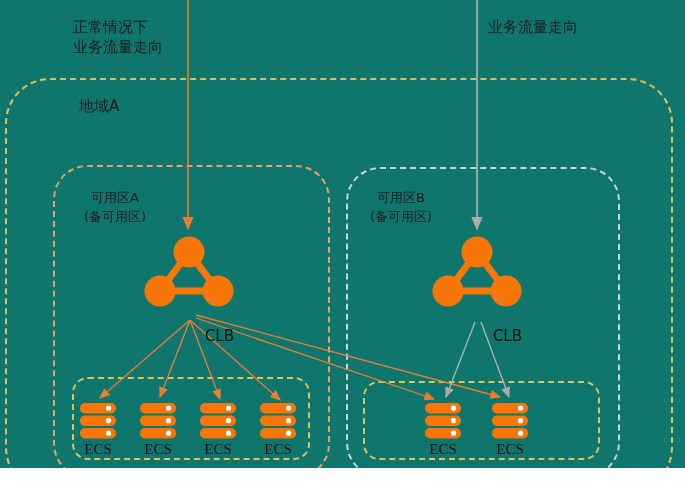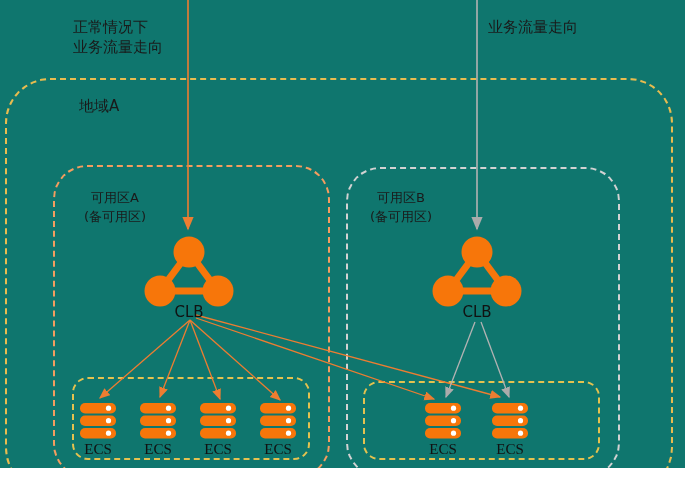--- a/index.html
+++ b/index.html
@@ -47,22 +47,22 @@
   }
   .note-normal { left: 73px; top: 17px; }
   .note-failover { left: 488px; top: 17px; }
   .region-label { left: 72px; top: 97px; font-size: 15px; z-index: 6; margin-left: 7px; }
   .zone-title {
     width: 120px; text-align: center; font-size: 13px; line-height: 19px; z-index: 6;
   }
   .zone-title-a { left: 55px; top: 188px; }
   .zone-title-b { left: 341px; top: 188px; }
   .clb-label {
-    width: 90px; text-align: center; font-size: 15px; font-weight: 500;
-    color: #111; z-index: 6;
+    width: 90px; text-align: right; font-size: 15px; font-weight: 500;
+    color: #111; z-index: 6; margin-top: 24px;
   }
   .clb-label-a { left: 144px; top: 303px; }
   .clb-label-b { left: 432px; top: 303px; }
 
   
   .clb-icon { width: 90px; height: 71px; z-index: 5; }
   .clb-icon-a { left: 144px; top: 236px; }
   .clb-icon-b { left: 432px; top: 236px; }
 
   .ecs-node { width: 60px; text-align: center; z-index: 5; }

